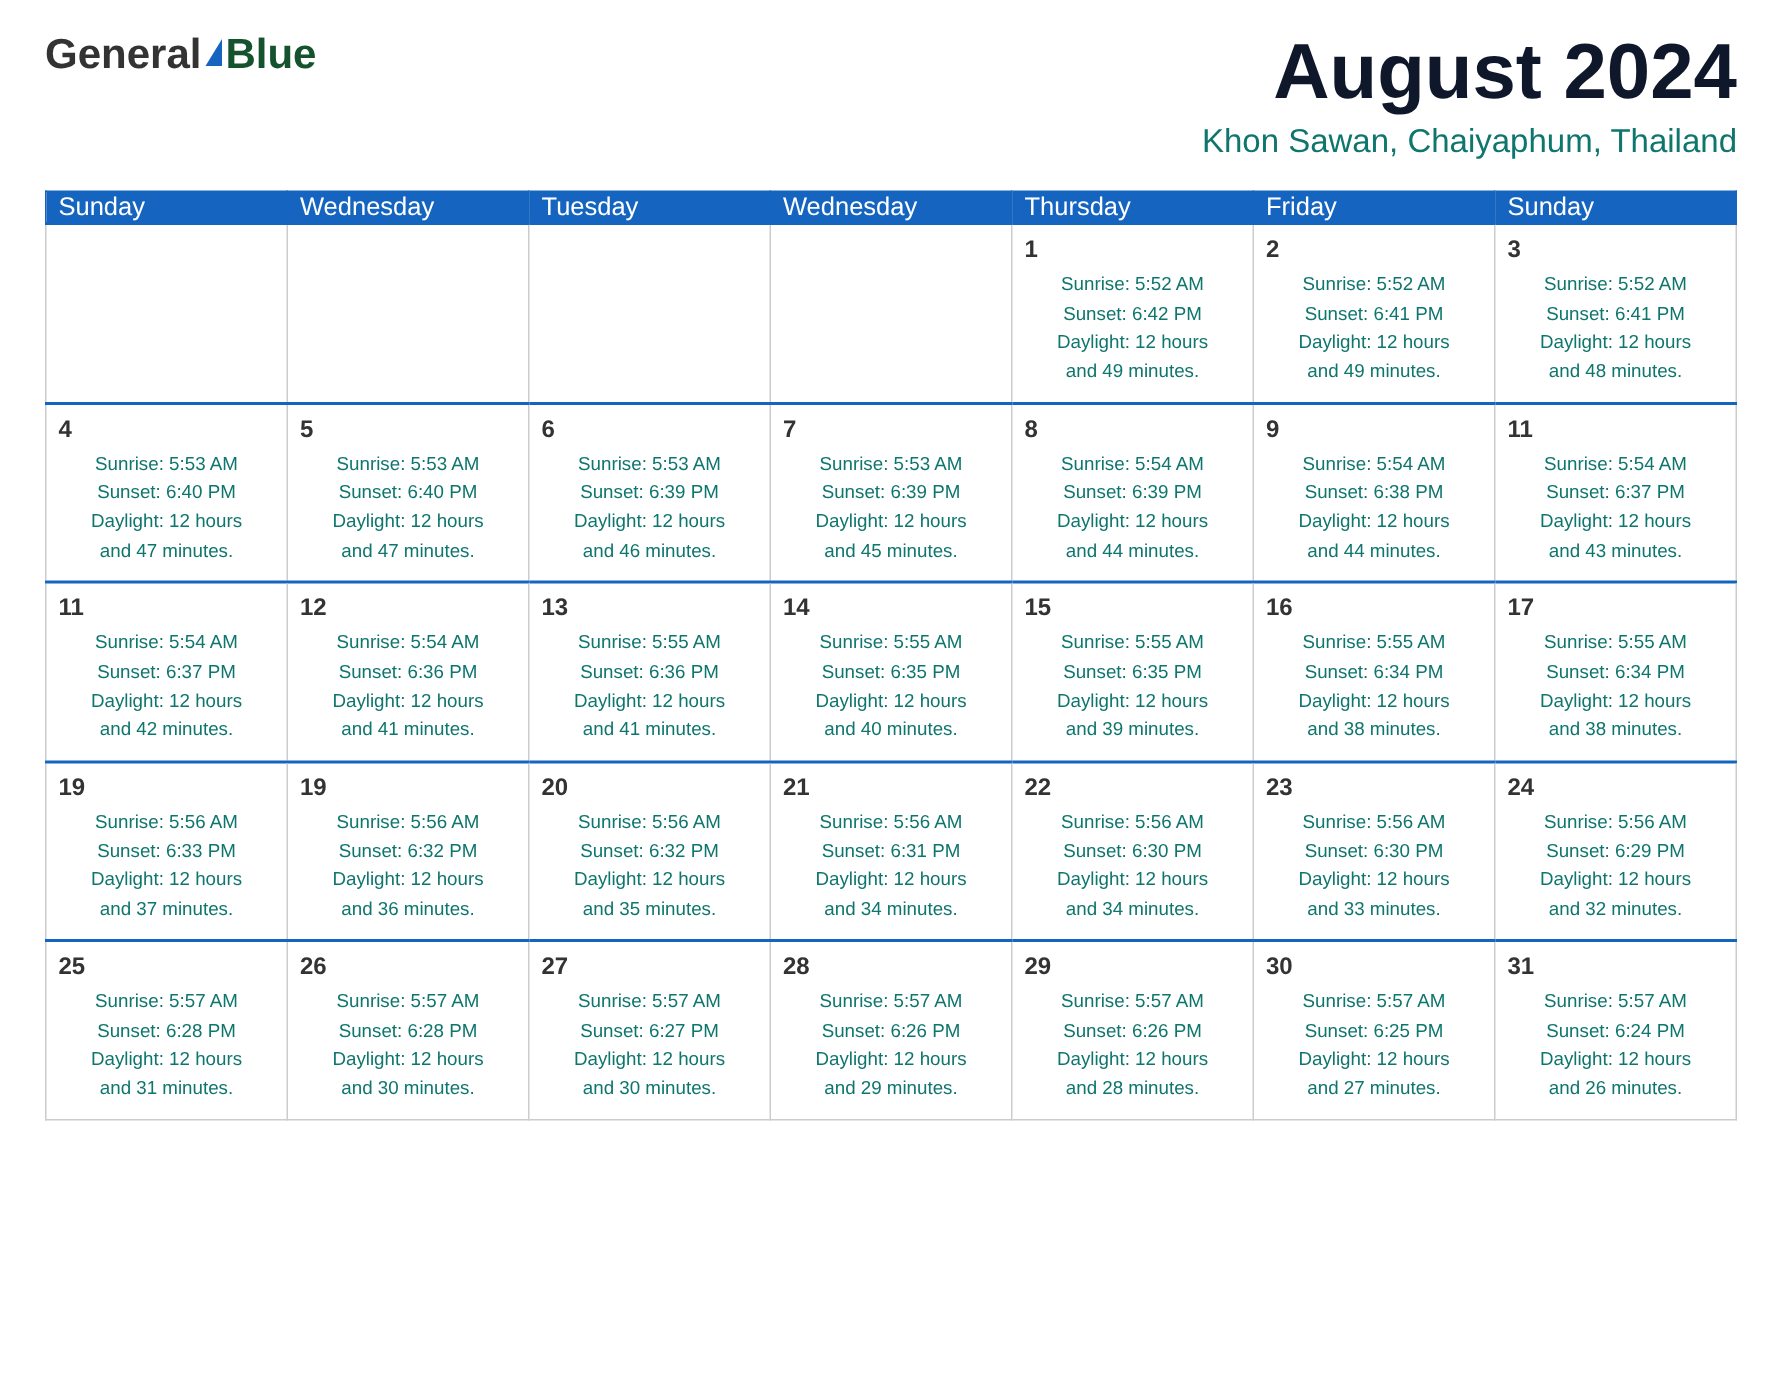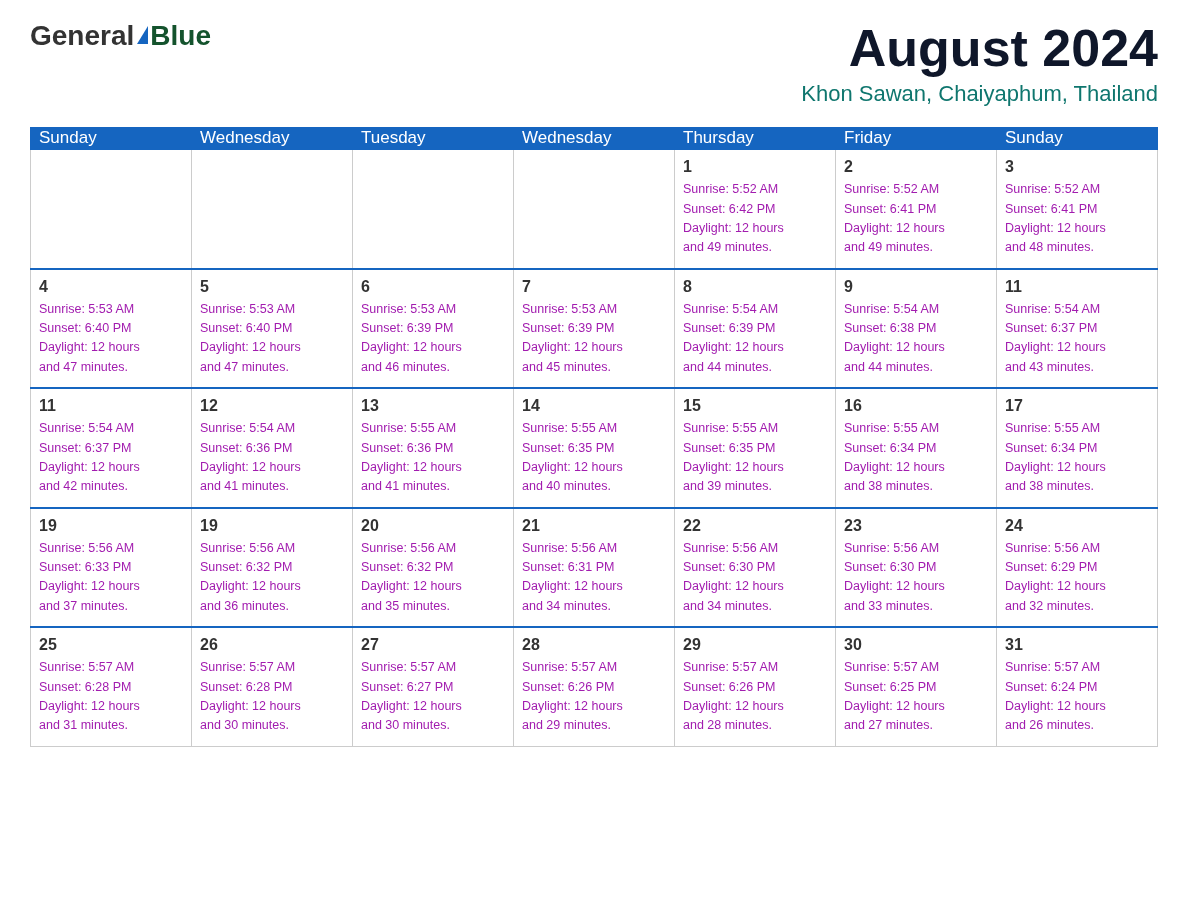--- a/index.html
+++ b/index.html
@@ -60,22 +60,23 @@
     }
     .day-number {
       font-size: 16px;
       font-weight: bold;
       color: #333;
       display: block;
       margin-bottom: 4px;
     }
     .day-info {
       font-size: 12.5px;
-      color: #a21caf;
+      color: #0f766e;
       line-height: 1.55;
+      text-align: center;
     }
     .logo-wrapper {
       display: flex;
       flex-direction: row;
       align-items: flex-end;
     }
     .logo-line1 {
       display: flex;
       align-items: center;
     }

